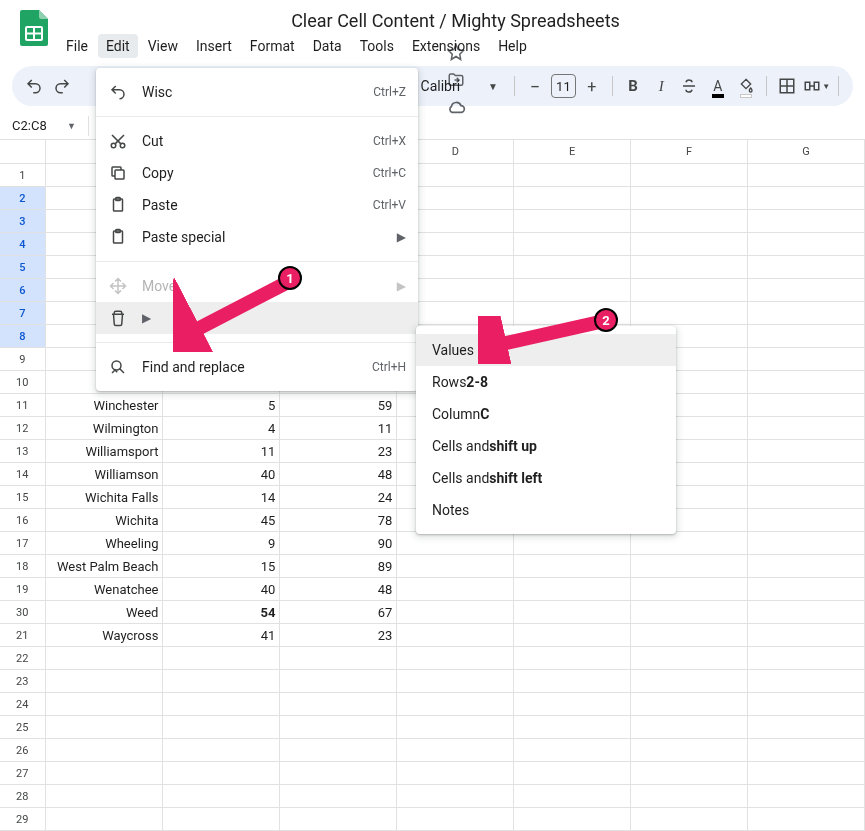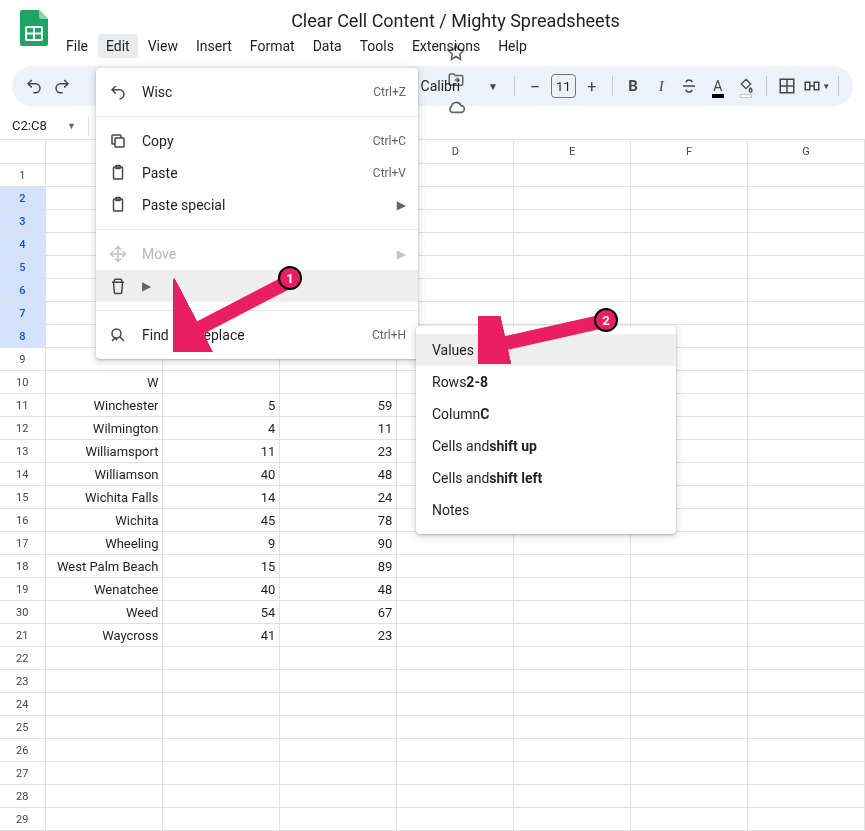--- a/index.html
+++ b/index.html
@@ -376,21 +376,21 @@
         <div class="cell right" style="width: 118px;">40</div>
         <div class="cell right" style="width: 118px;">48</div>
         <div class="cell" style="width: 118px;"></div>
         <div class="cell" style="width: 118px;"></div>
         <div class="cell" style="width: 118px;"></div>
         <div class="cell" style="width: 118px;"></div>
       </div>
       <div class="row">
         <div class="row-h">30</div>
         <div class="cell right" style="width: 119px;">Weed</div>
-        <div class="cell right" style="width: 118px;">54</div>
+        <div class="cell right" style="width: 118px; font-weight: bold;">54</div>
         <div class="cell right" style="width: 118px;">67</div>
         <div class="cell" style="width: 118px;"></div>
         <div class="cell" style="width: 118px;"></div>
         <div class="cell" style="width: 118px;"></div>
         <div class="cell" style="width: 118px;"></div>
       </div>
       <div class="row">
         <div class="row-h">21</div>
         <div class="cell right" style="width: 119px;">Waycross</div>
         <div class="cell right" style="width: 118px;">41</div>
@@ -487,20 +487,31 @@
   <div class="dd-item">
     <span class="dd-icon">
         <svg width="18" height="18" viewBox="0 0 24 24" fill="none" stroke="currentColor" stroke-width="2">
           <path d="M9 14L4 9l5-5M4 9h10a6 6 0 0 1 0 12"></path>
         </svg>
       </span>
     <span class="dd-label">Wisc</span>
     <span class="dd-shortcut">Ctrl+Z</span>
   </div>
   <div class="dd-sep"></div>
+  <div class="dd-item">
+    <span class="dd-icon">
+        <svg width="18" height="18" viewBox="0 0 24 24" fill="none" stroke="currentColor" stroke-width="2">
+          <circle cx="6" cy="18" r="3"></circle>
+          <circle cx="18" cy="18" r="3"></circle>
+          <path d="M8.5 15.5L20 4M15.5 15.5L4 4"></path>
+        </svg>
+      </span>
+    <span class="dd-label">Cut</span>
+    <span class="dd-shortcut">Ctrl+X</span>
+  </div>
   <div class="dd-item">
     <span class="dd-icon">
         <svg width="18" height="18" viewBox="0 0 24 24" fill="none" stroke="currentColor" stroke-width="2">
           <rect x="8" y="8" width="12" height="12" rx="1"></rect>
           <path d="M16 8V5a1 1 0 0 0-1-1H5a1 1 0 0 0-1 1v10a1 1 0 0 0 1 1h3"></path>
         </svg>
       </span>
     <span class="dd-label">Copy</span>
     <span class="dd-shortcut">Ctrl+C</span>
   </div>

